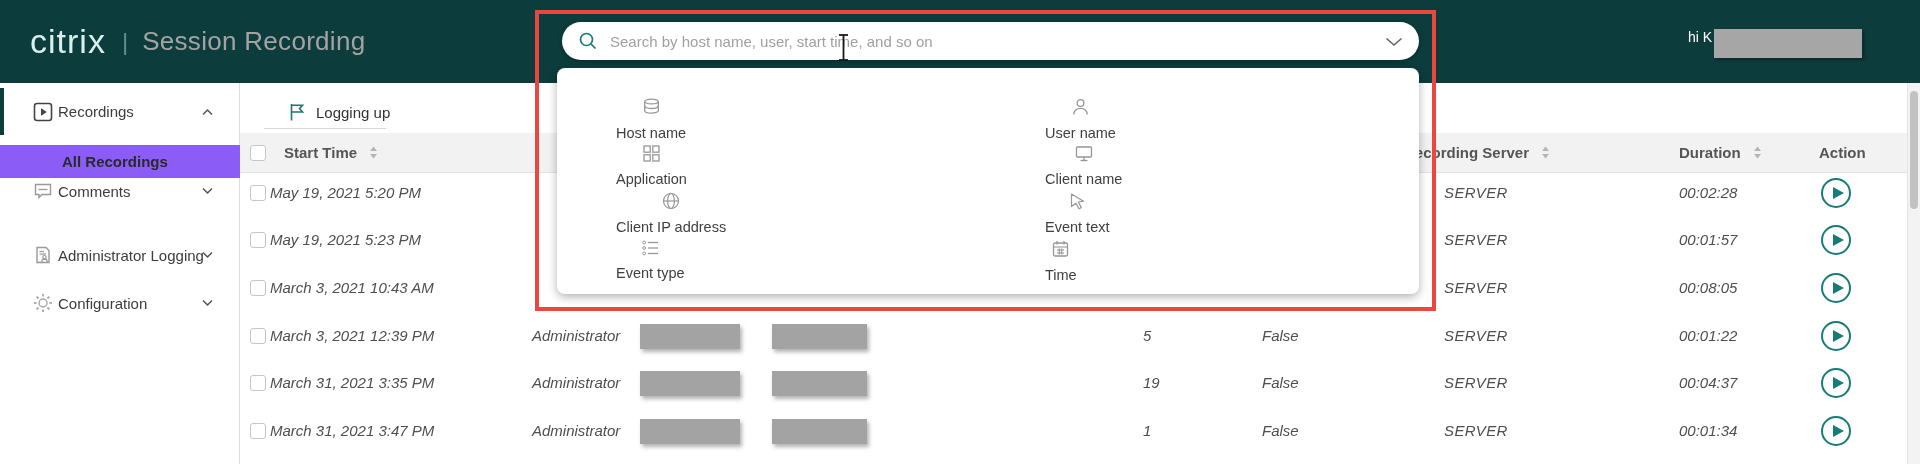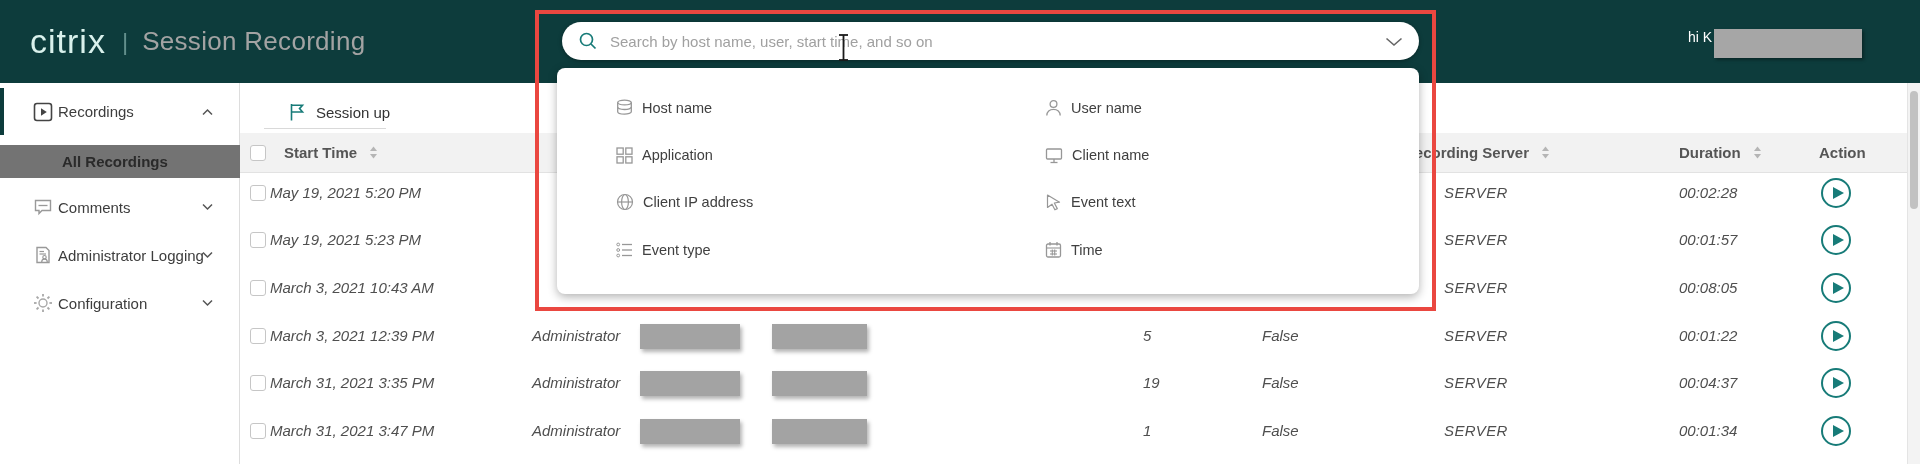--- a/index.html
+++ b/index.html
@@ -18,21 +18,21 @@
   .redact-hdr { position:absolute; left:1714px; top:29px; width:148px; height:29px; background:#a6a6a6;
     box-shadow:2px 2px 3px rgba(0,0,0,0.35); z-index:7; }
   
   .sidebar { position:absolute; left:0; top:83px; width:240px; height:381px; background:#ffffff;
     border-right:1px solid #dddddd; z-index:4; }
   .side-item { position:absolute; left:0; width:240px; height:47px; display:flex; align-items:center; cursor:pointer; }
   .side-item .accent { position:absolute; left:0; top:0; width:4px; height:100%; background:#0d3c3c; }
   .side-item .s-icon { position:absolute; left:33px; top:50%; transform:translateY(-50%); width:20px; height:20px; }
   .side-item .s-label { position:absolute; left:58px; font-size:15px; color:#3d3d3d; white-space:nowrap; }
   .side-item .s-chev { position:absolute; left:202px; top:50%; transform:translateY(-50%); }
-  .side-sub { position:absolute; left:0; width:240px; height:33px; background:#737373; display:flex; align-items:center; cursor:pointer; }
+  .side-sub { position:absolute; left:0; width:240px; height:33px; background:#8b5cf6; display:flex; align-items:center; cursor:pointer; }
   .side-sub .s-label { position:absolute; left:62px; font-size:15px; font-weight:700; color:#2a2a2a; }
   .followup { position:absolute; left:288px; top:95px; height:34px; display:flex; align-items:center; cursor:pointer; z-index:1;}
   .followup .f-label { font-size:15px; color:#333; margin-left:10px; }
   .fu-divider { position:absolute; left:264px; top:128px; width:122px; height:1px; background:#d9d9d9; }
   .thead { position:absolute; left:240px; top:133px; width:1680px; height:40px; background:#f2f2f2;
     border-bottom:1px solid #e2e2e2; }
   .thead .hcell { position:absolute; top:0; line-height:40px; font-size:15px; font-weight:700; color:#555; white-space:nowrap; }
   .sorter { position:relative; top:1px; margin-left:8px; display:inline-block; }
   .cb { position:absolute; width:16px; height:16px; background:#fff; border:1px solid #c6c6c6; border-radius:3px; cursor:pointer; }
   .row { position:absolute; left:240px; width:1680px; height:48px; }
@@ -55,21 +55,21 @@
   .search-pill { position:absolute; left:562px; top:22px; width:857px; height:38px; background:#fff;
     border-radius:19px; z-index:11; box-shadow:0 1px 4px rgba(0,0,0,0.35); }
   .search-pill input { position:absolute; left:48px; top:1px; width:740px; height:36px; border:none; outline:none;
     font-size:15px; color:#333; font-family:"Liberation Sans", sans-serif; background:transparent; }
   .search-pill input::placeholder { color:#a0a0a0; }
   .sp-icon { position:absolute; left:16px; top:9px; }
   .sp-chev { position:absolute; left:1385px; top:38px; z-index:12; cursor:pointer; }
   
   .dropdown { position:absolute; left:557px; top:68px; width:862px; height:226px; background:#fff;
     border-radius:8px; box-shadow:0 3px 10px rgba(0,0,0,0.30); z-index:10; }
-  .dd-item { position:absolute; display:flex; align-items:center; gap:9px; height:20px; cursor:pointer; }
+  .dd-item { position:absolute; display:flex; align-items:center; gap:9px; height:20px; cursor:pointer;flex-direction:column; }
   .dd-item .dd-label { font-size:14.5px; color:#404040; white-space:nowrap; }
   .dd-c1 { left:59px; } .dd-c2 { left:488px;text-align:right; }
   .dd-r1 { top:30px; } .dd-r2 { top:77px; } .dd-r3 { top:124px; } .dd-r4 { top:172px; }
   
   .red-box { position:absolute; left:535px; top:10px; width:901px; height:301px;
     border:4px solid #ea4740; z-index:30; pointer-events:none; }
   .ibeam { position:absolute; left:836px; top:33px; z-index:31; pointer-events:none; }
   
   .scrollbar { position:absolute; left:1907px; top:83px; width:13px; height:381px; background:#f3f3f3;
     border-left:1px solid #e4e4e4; z-index:3; }
@@ -103,21 +103,21 @@
       <span class="s-label">Recordings</span>
       <span class="s-chev">
         <svg width="11" height="7" viewBox="0 0 11 7">
             <polyline points="1,6 5.5,1.5 10,6" fill="none" stroke="#555" stroke-width="1.5"></polyline>
           </svg>
       </span>
     </div>
     <div class="side-sub" style="top:62px;">
       <span class="s-label">All Recordings</span>
     </div>
-    <div class="side-item" style="top:107px; height:34px;">
+    <div class="side-item" style="top:91px; height:34px;">
       <span class="s-icon">
         <svg width="20" height="20" viewBox="0 0 20 20">
             <path d="M2.5 3.5 h15 v10 h-8.5 l-3 3 v-3 h-3.5 z" fill="none" stroke="#999" stroke-width="1.4"></path>
             <line x1="5.5" y1="8.5" x2="14.5" y2="8.5" stroke="#999" stroke-width="1.3"></line>
           </svg>
       </span>
       <span class="s-label">Comments</span>
       <span class="s-chev">
         <svg width="11" height="7" viewBox="0 0 11 7">
             <polyline points="1,1 5.5,5.5 10,1" fill="none" stroke="#555" stroke-width="1.5"></polyline>
@@ -166,21 +166,21 @@
     </div>
   </div>
 
   <div class="followup">
     <span>
       <svg width="18" height="20" viewBox="0 0 18 20">
           <line x1="3.5" y1="2" x2="3.5" y2="18.5" stroke="#177b78" stroke-width="1.6"></line>
           <path d="M3.5 3.2 h11 l-3 3.4 3 3.4 h-11" fill="none" stroke="#177b78" stroke-width="1.6"></path>
         </svg>
     </span>
-    <span class="f-label">Session up</span>
+    <span class="f-label">Logging up</span>
   </div>
   <div class="fu-divider"></div>
 
   <div class="thead">
     <span class="cb" style="left:10px; top:12px;"></span>
     <span class="hcell" style="left:44px;">
       <span>Start Time</span>
       <span class="sorter"><svg width="9" height="13" viewBox="0 0 9 13">
             <path d="M4.5 0.5 L8 5 H1 Z" fill="#b5b5b5"></path>
             <path d="M4.5 12.5 L8 8 H1 Z" fill="#b5b5b5"></path>

